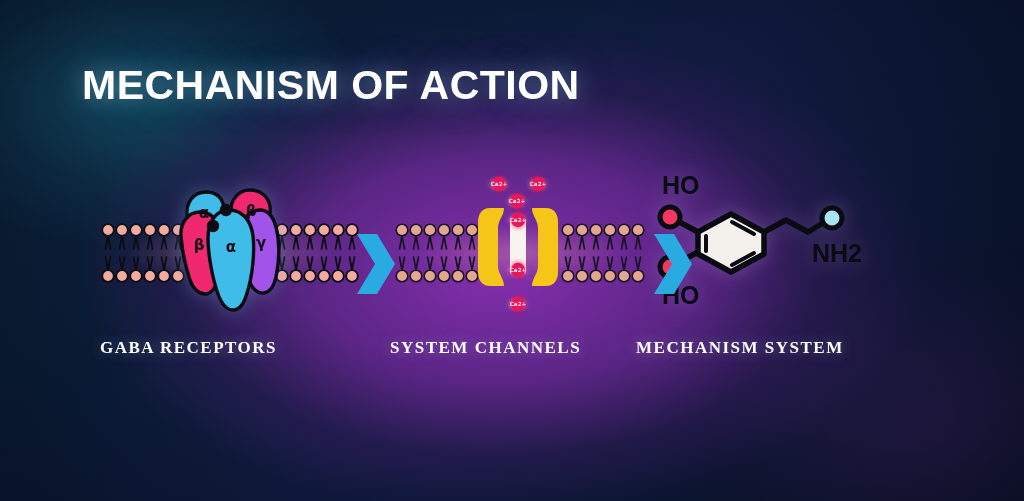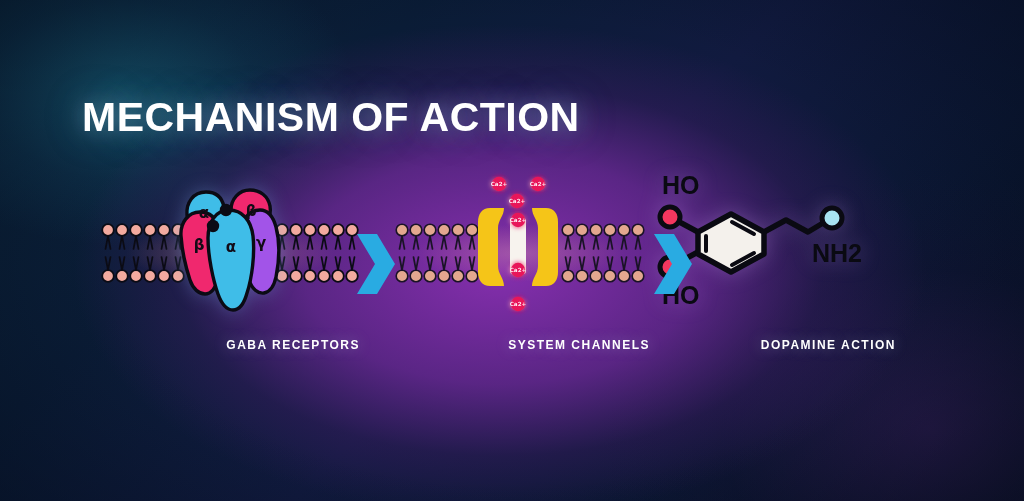--- a/index.html
+++ b/index.html
@@ -32,21 +32,20 @@
   .title {
     position: absolute;
     left: 82px;
     top: 62px;
     font-size: 41px;
     font-weight: bold;
     color: #ffffff;
     letter-spacing: 0.5px;
     text-shadow: 0 0 22px rgba(150,210,235,0.45), 0 0 46px rgba(90,160,200,0.25);
     white-space: nowrap;
-    margin-top: 32px;
   }
 
   
   .stage {
     position: absolute;
     left: 0;
     top: 170px;
     width: 1024px;
     height: 210px;
   }
@@ -59,26 +58,27 @@
   .step-art {
     position: relative;
     width: 260px;
     height: 150px;
   }
   .step-label {
     position: absolute;
     top: 168px;
     left: 0;
     width: 260px;
-    text-align: right;
+    text-align: left;
     color: #ffffff;
-    font-size: 12px;
+    font-size: 17px;
     font-weight: bold;
     letter-spacing: 1.5px;
     text-shadow: 0 0 14px rgba(200,225,255,0.35);
+    font-family: Liberation Serif, serif;
   }
   #step-gaba    { left: 100px; }
   #step-calcium { left: 390px; }
   #step-dopamine{ left: 636px; }
 
   
   .chevron {
     position: absolute;
     top: 232px;
     width: 42px;
@@ -397,21 +397,21 @@
             <circle cx="34" cy="47" r="10" fill="#f4375f" stroke="#0a0a12" stroke-width="5"></circle>
             <circle cx="34" cy="97" r="10" fill="#f4375f" stroke="#0a0a12" stroke-width="5"></circle>
             <circle cx="196" cy="48" r="10" fill="#a8e4f2" stroke="#0a0a12" stroke-width="5"></circle>
 
             <text class="mol-text" x="26" y="24" text-anchor="start">HO</text>
             <text class="mol-text" x="26" y="134" text-anchor="start">HO</text>
             <text class="mol-text" x="176" y="92" text-anchor="start">NH2</text>
           </svg>
         </div>
       </div>
-      <div class="step-label">DOPAMINE ACTION</div>
+      <div class="step-label">MECHANISM SYSTEM</div>
     </div>
   </div>
 
   <div class="chevron" id="chevron-1">
     <svg width="42" height="64" viewBox="0 0 42 64">
       <polygon points="2,2 22,2 40,32 22,62 2,62 20,32" fill="#29abe2"></polygon>
     </svg>
   </div>
   <div class="chevron" id="chevron-2">
     <svg width="42" height="64" viewBox="0 0 42 64">

